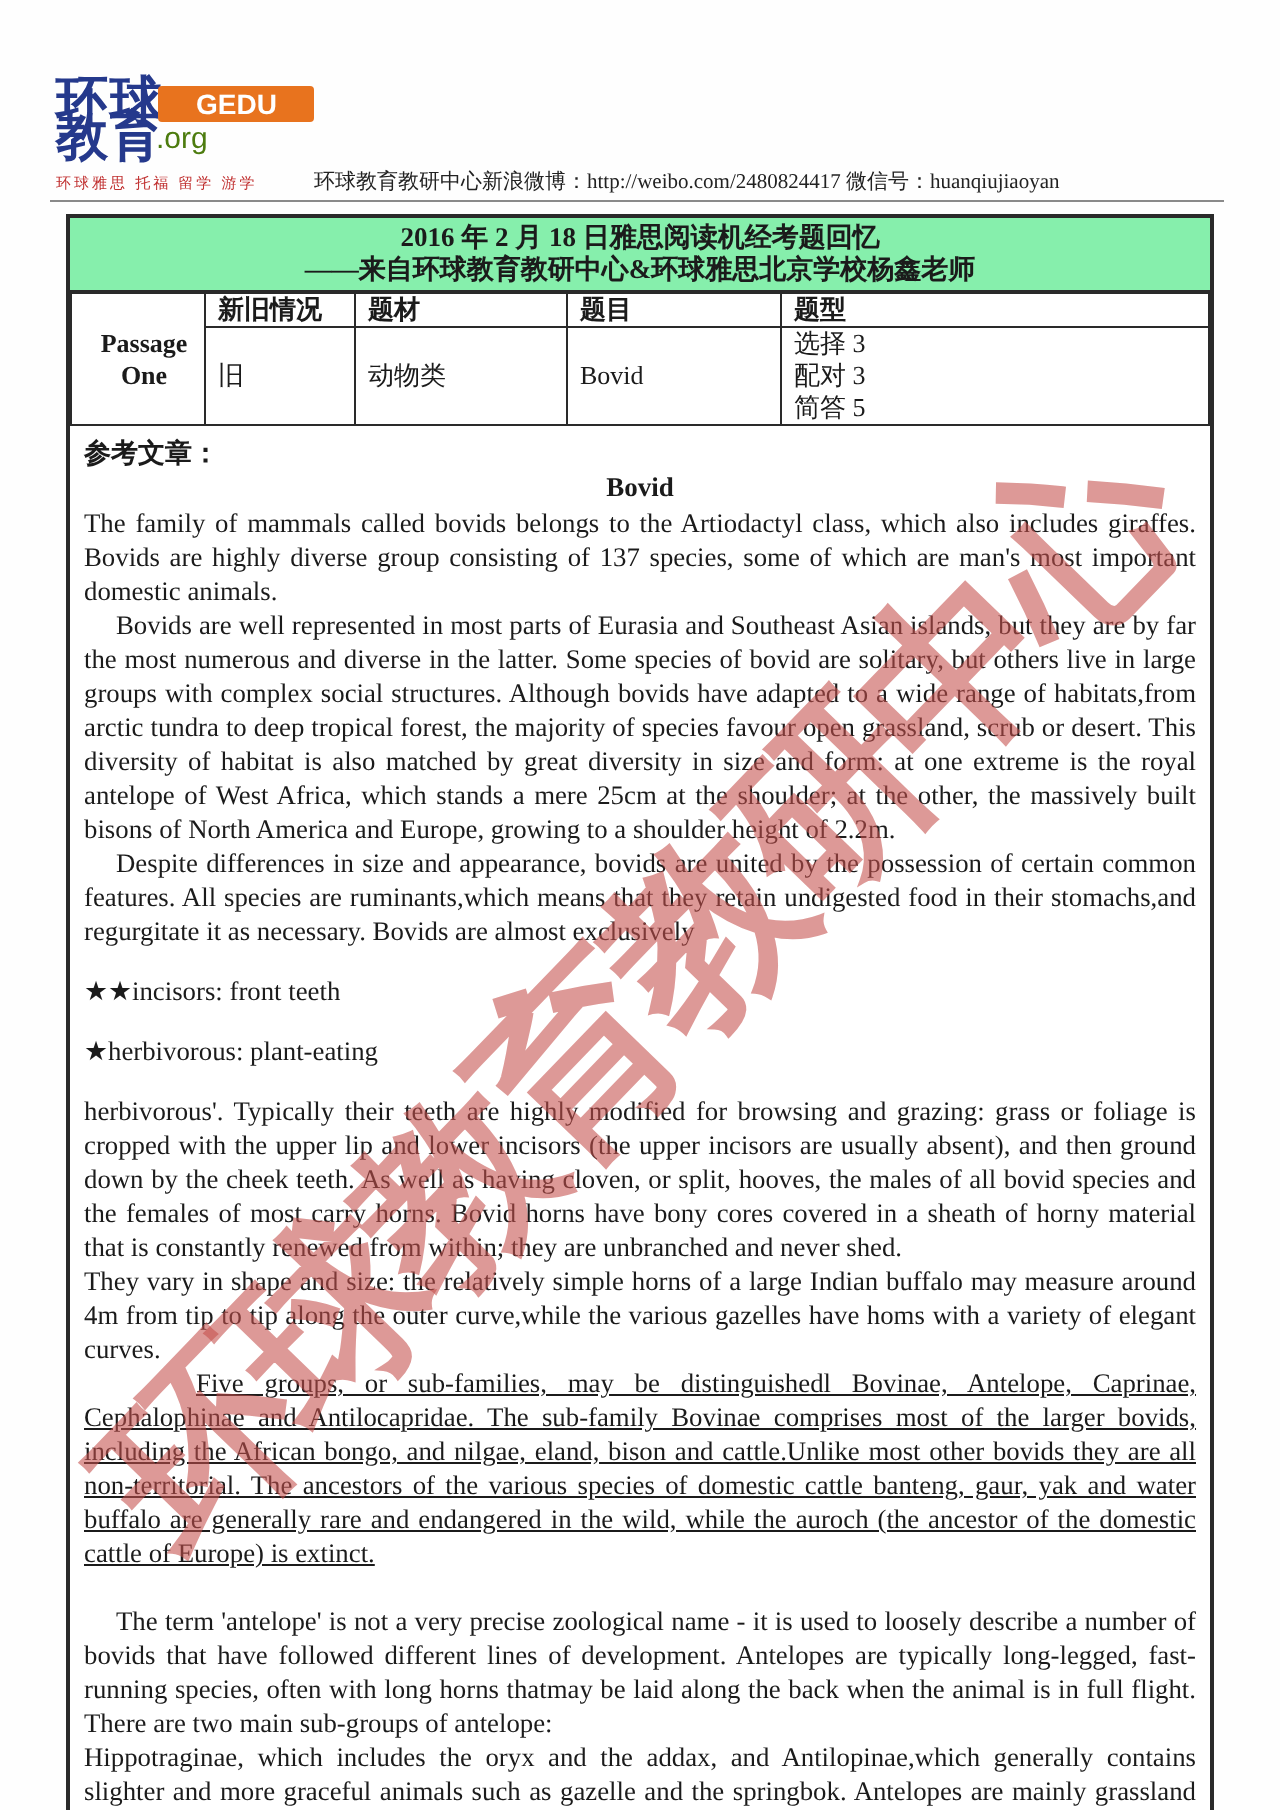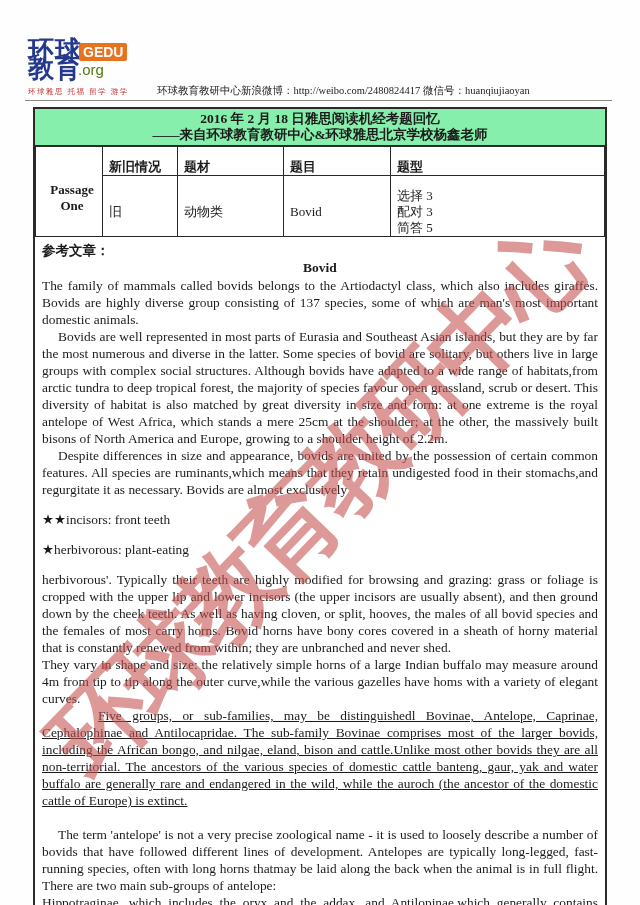--- a/index.html
+++ b/index.html
@@ -20,21 +20,21 @@
     font-family: "Liberation Sans", "DejaVu Sans", sans-serif;
     font-weight: bold; color: #25398c; font-size: 26px; line-height: 18px;
     letter-spacing: 1px;
   }
   .logo-cn span { display: block; }
   .gedu-badge {
     position: absolute; left: 79px; top: 43px;
     background: #e8731e; color: #ffffff;
     font-family: "Liberation Sans", "DejaVu Sans", sans-serif;
     font-weight: bold; font-size: 14px; line-height: 18px;
-    padding: 0 4px; border-radius: 2px;
+    padding: 0 19px; border-radius: 2px;
   }
   .logo-org {
     position: absolute; left: 78px; top: 61px;
     color: #4d7c0f; font-family: "Liberation Sans", "DejaVu Sans", sans-serif;
     font-weight: normal; font-size: 15px;
   }
   .tagline {
     position: absolute; left: 28px; top: 87px;
     color: #c03030; font-size: 7.5px; letter-spacing: 1.5px;
     font-family: "Liberation Sans", "DejaVu Sans", sans-serif;
@@ -61,21 +61,21 @@
     text-align: center; font-weight: bold;
     font-size: 13.5px; line-height: 16px;
     padding: 2px 0 2px 0;
     border-bottom: 1px solid #2a2a2a;
   }
   .doc-title div { white-space: nowrap; }
 
   table.meta { border-collapse: collapse; width: 100%; table-layout: fixed; }
   table.meta td {
     border: 1px solid #2a2a2a;
-    font-size: 13px; padding: 12px 0 0 6px;
+    font-size: 13px; padding: 0 0 0 6px;
     vertical-align: middle;
   }
   td.c-passage {
     text-align: center; vertical-align: top; font-weight: bold;
     font-size: 13.5px; line-height: 16px; padding: 1px 0 0 0;
   }
   tr.meta-hdr td { font-weight: bold; height: 16px; line-height: 16px; }
   tr.meta-body td { height: 47px; }
   td.c-title-cell { vertical-align: top; padding-top: 1px; }
   td.c-types { vertical-align: top; padding-top: 1px; }

